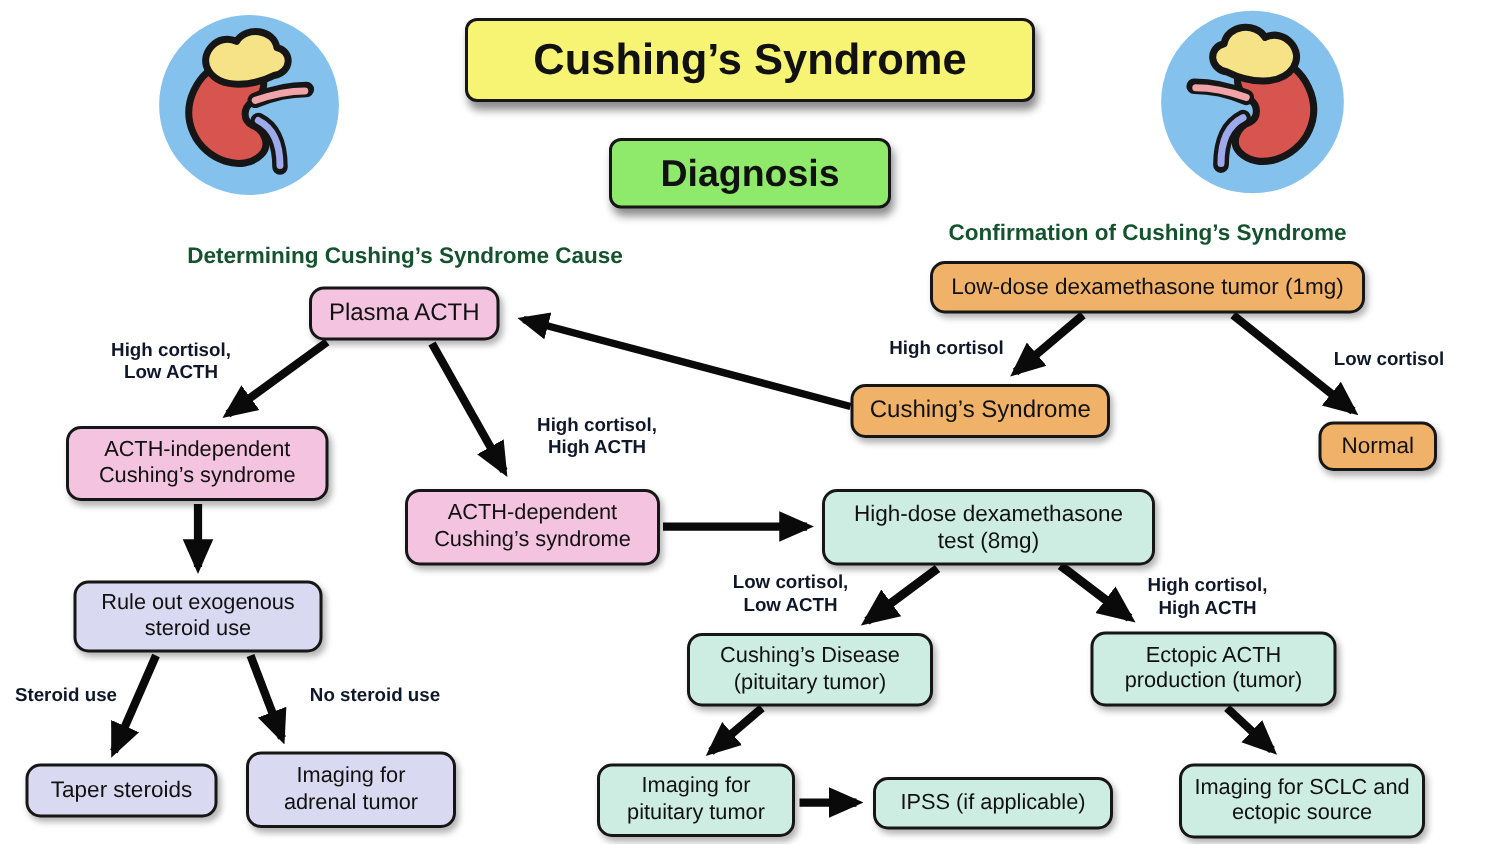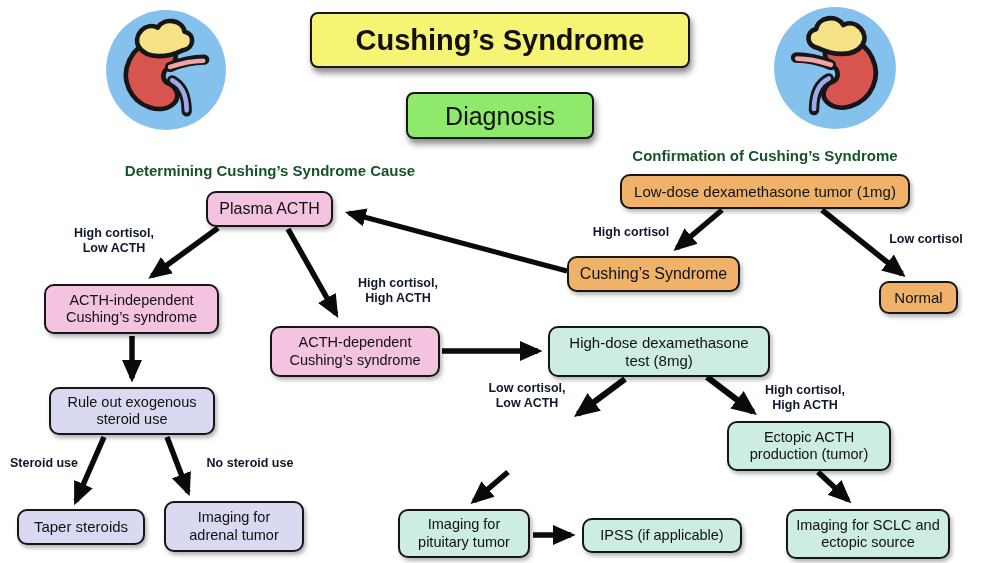--- a/index.html
+++ b/index.html
@@ -77,35 +77,36 @@
       <path d="M46,32 C26,38 16,60 24,78 C32,96 56,104 68,92 C74,86 70,76 62,73 C56,70 56,62 62,58 C70,54 72,44 66,38 C61,31 54,30 46,32 Z" fill="#D8554F" stroke="#161616" stroke-width="4.5" stroke-linejoin="round"></path>
       <path d="M64,57 C76,52 88,50 97,50" stroke="#161616" stroke-width="10" fill="none" stroke-linecap="round"></path>
       <path d="M64,57 C76,53 88,51 96,51" stroke="#F0A3A8" stroke-width="4.5" fill="none" stroke-linecap="round"></path>
       <path d="M66,70 C76,75 80,85 80,100" stroke="#161616" stroke-width="10" fill="none" stroke-linecap="round"></path>
       <path d="M66,70 C76,75 80,85 80,99" stroke="#9DA9EA" stroke-width="4.5" fill="none" stroke-linecap="round"></path>
       <path d="M34,38 C27,27 40,13 52,19 C58,9 76,11 78,23 C88,25 88,39 76,41 C62,48 42,50 34,38 Z" fill="#F6E388" stroke="#161616" stroke-width="4.5" stroke-linejoin="round"></path>
     </svg>
   </div>
 
   <div class="node yellow" style="left:310px;top:12px;width:380px;height:56px;font-size:29px;font-weight:600;">Cushing’s Syndrome</div>
-  <div class="node green" style="left:406px;top:92px;width:188px;height:47px;font-size:25px;font-weight:400;">Diagnosis</div>
+  <div class="node green" style="left:406px;top:92px;width:188px;height:47px;font-size:25px;font-weight:700;">Diagnosis</div>
 
   <div class="hdr" style="left:80px;top:162px;width:380px;">Determining Cushing’s Syndrome Cause</div>
   <div class="hdr" style="left:615px;top:147px;width:300px;">Confirmation of Cushing’s Syndrome</div>
 
   <div class="node pink" style="left:206px;top:191px;width:127px;height:36px;font-size:16px;">Plasma ACTH</div>
   <div class="node orange" style="left:620px;top:174px;width:290px;height:35px;font-size:15px;">Low-dose dexamethasone tumor (1mg)</div>
   <div class="node orange" style="left:567px;top:256px;width:173px;height:36px;font-size:16px;">Cushing’s Syndrome</div>
   <div class="node orange" style="left:879px;top:281px;width:79px;height:33px;font-size:15px;">Normal</div>
   <div class="node pink" style="left:44px;top:284px;width:175px;height:50px;font-size:14.5px;">ACTH-independent Cushing’s syndrome</div>
   <div class="node pink" style="left:270px;top:326px;width:170px;height:51px;font-size:14.5px;">ACTH-dependent Cushing’s syndrome</div>
   <div class="node lav" style="left:49px;top:387px;width:166px;height:48px;font-size:14.5px;">Rule out exogenous steroid use</div>
   <div class="node lav" style="left:17px;top:509px;width:128px;height:36px;font-size:15px;">Taper steroids</div>
   <div class="node lav" style="left:164px;top:501px;width:140px;height:51px;font-size:14.5px;">Imaging for adrenal tumor</div>
   <div class="node teal" style="left:548px;top:326px;width:222px;height:51px;font-size:15px;">High-dose dexamethasone test (8mg)</div>
+  <div class="node teal" style="left:458px;top:422px;width:164px;height:49px;font-size:14.5px;">Cushing’s Disease (pituitary tumor)</div>
   <div class="node teal" style="left:727px;top:421px;width:164px;height:50px;font-size:14.5px;">Ectopic ACTH production (tumor)</div>
   <div class="node teal" style="left:398px;top:509px;width:132px;height:49px;font-size:14.5px;">Imaging for pituitary tumor</div>
   <div class="node teal" style="left:582px;top:518px;width:160px;height:35px;font-size:14.5px;">IPSS (if applicable)</div>
   <div class="node teal" style="left:786px;top:509px;width:164px;height:50px;font-size:14.5px;">Imaging for SCLC and ectopic source</div>
 
   <div class="elabel" style="left:58px;top:226px;width:112px;">High cortisol,
 Low ACTH</div>
   <div class="elabel" style="left:342px;top:276px;width:112px;">High cortisol,
 High ACTH</div>
   <div class="elabel" style="left:585px;top:225px;width:92px;">High cortisol</div>

